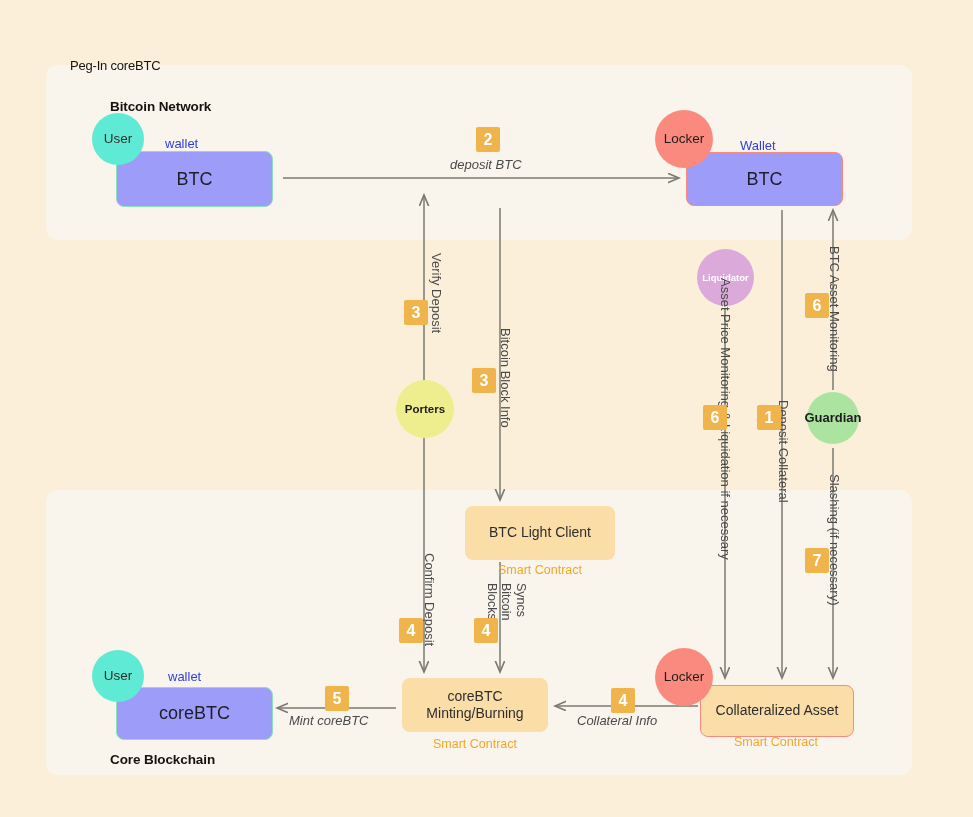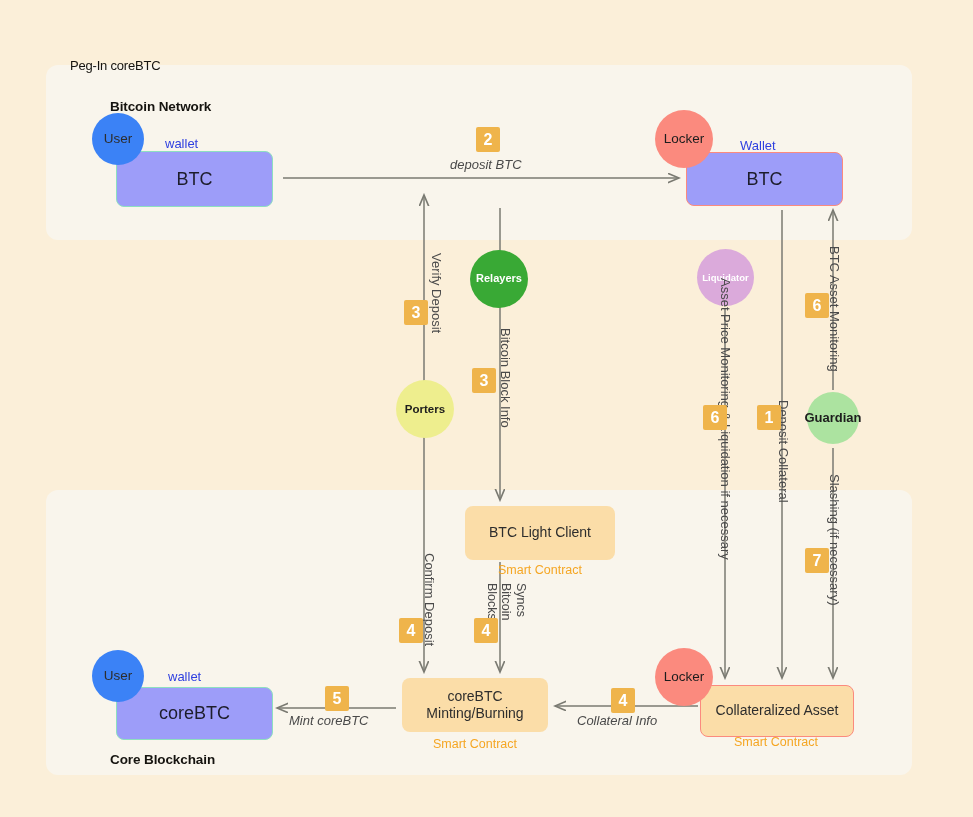--- a/index.html
+++ b/index.html
@@ -57,21 +57,21 @@
     position: absolute;
     border-radius: 50%;
     display: flex;
     align-items: center;
     justify-content: center;
     text-align: center;
     line-height: 1.05;
   }
   .actor-user {
     width: 52px; height: 52px;
-    background: #3b82f6;
+    background: #5eead4;
     color: #2d2d2d;
     font-size: 13.5px;
   }
   .actor-locker {
     width: 58px; height: 58px;
     background: #FB8A7E;
     color: #1d1d1d;
     font-size: 13.5px;
   }
   .actor-relayers {
@@ -299,21 +299,20 @@
       <span>Minting/Burning</span>
     </span>
   </div>
   <div class="contract-caption" id="cap-minting">Smart Contract</div>
 
   <div class="contract-box" id="box-collateral">Collateralized Asset</div>
   <div class="contract-caption" id="cap-collateral">Smart Contract</div>
 
   <div class="actor actor-user" id="actor-user-btc">User</div>
   <div class="actor actor-locker" id="actor-locker-btc">Locker</div>
-  <div class="actor actor-relayers" id="actor-relayers">Relayers</div>
   <div class="actor actor-porters" id="actor-porters">Porters</div>
   <div class="actor actor-liquidator" id="actor-liquidator">Liquidator</div>
   <div class="actor actor-guardian" id="actor-guardian">Guardian</div>
   <div class="actor actor-user" id="actor-user-core">User</div>
   <div class="actor actor-locker" id="actor-locker-core">Locker</div>
 
   <div class="edge-label" id="lbl-deposit-btc">deposit BTC</div>
   <div class="edge-label" id="lbl-mint-corebtc">Mint coreBTC</div>
   <div class="edge-label" id="lbl-collateral-info">Collateral Info</div>
 

